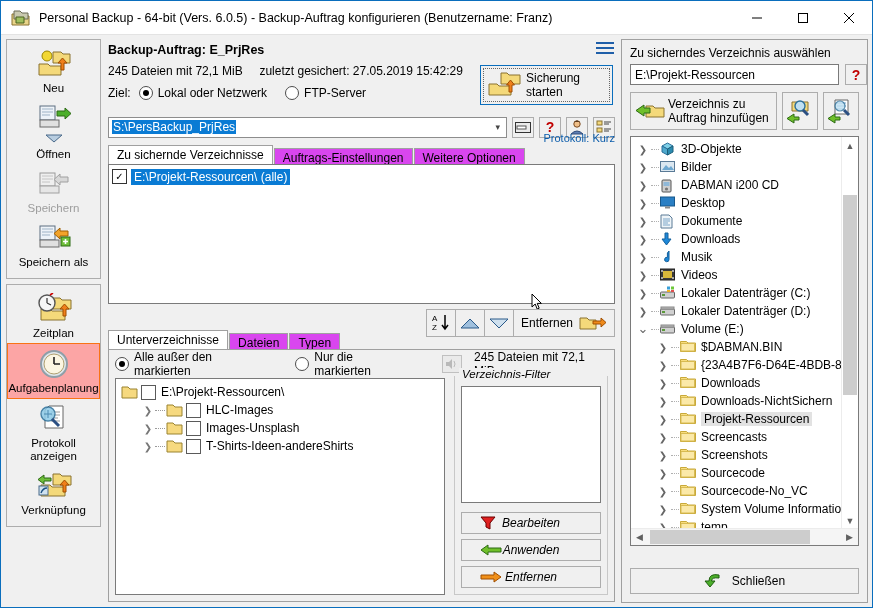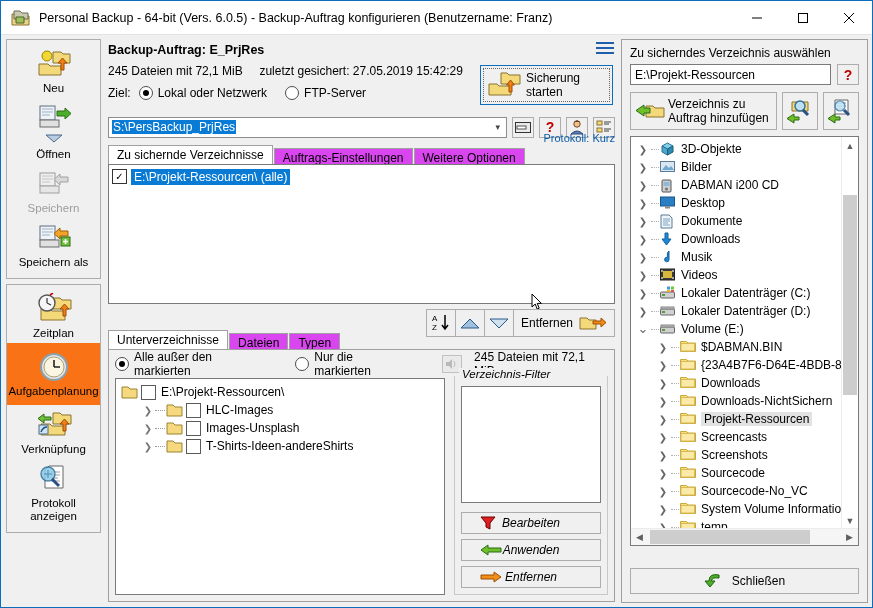--- a/index.html
+++ b/index.html
@@ -34,21 +34,21 @@
   .side-group{
     border:1px solid #adadad;background:#f0f0f0;
     box-sizing:border-box;margin-bottom:5px;padding:4px 0 6px;
   }
   .side-item{
     display:flex;flex-direction:column;align-items:center;
     padding:4px 2px 3px;cursor:default;
   }
   .side-item .lbl{font-size:11.5px;line-height:13px;text-align:center;margin-top:2px;}
   .side-item .lbl.dim{color:#9d9d9d;}
-  .side-item.selected{background:#f97316;border:4px solid #f97316;box-sizing:border-box;}
+  .side-item.selected{background:#fca5a5;border:1px solid #f97316;box-sizing:border-box;}
   .ic{width:38px;height:32px;position:relative;}
   .ic svg{position:absolute;left:0;top:0;}
   
   .main{
     position:absolute;left:104px;top:4px;right:254px;bottom:4px;
   }
   .hdr-title{font-weight:bold;font-size:12.5px;margin:4px 0 0 3px;}
   .hamburger{position:absolute;right:4px;top:3px;width:18px;}
   .hamburger div{height:2px;background:#1f5fa9;margin-bottom:3px;}
   .hdr-line2{margin:7px 0 0 3px;font-size:12px;}
@@ -137,21 +137,21 @@
     position:absolute;left:6px;right:6px;height:22px;border:1px solid #adadad;background:#f0f0f0;
     display:flex;align-items:center;justify-content:center;box-sizing:border-box;font-size:12px;
   }
   .fbtn .bi{position:absolute;left:18px;display:flex;align-items:center;}
   
   .right{
     position:absolute;right:4px;top:4px;width:247px;bottom:4px;
     border:1px solid #a0a0a0;background:#f0f0f0;box-sizing:border-box;
   }
   .rlabel{margin:6px 0 0 8px;font-size:12px;}
-  .rpathrow{display:flex;align-items:center;margin:4px 8px 0 8px;}
+  .rpathrow{display:flex;align-items:center;margin:4px 0 0 8px;}
   .rpath{flex:1;height:21px;border:1px solid #7a7a7a;background:#fff;font-size:12px;
          display:flex;align-items:center;padding-left:4px;box-sizing:border-box;}
   .rq{width:22px;height:21px;border:1px solid #adadad;background:#f0f0f0;margin-left:6px;
       display:flex;align-items:center;justify-content:center;color:#c00000;font-weight:bold;font-size:14px;box-sizing:border-box;}
   .raddrow{display:flex;margin:7px 8px 0 8px;}
   .raddbtn{flex:1;height:38px;border:1px solid #adadad;background:#f0f0f0;
            display:flex;align-items:center;box-sizing:border-box;}
   .raddbtn .txt{font-size:12px;line-height:14px;margin-left:3px;}
   .ribtn{width:36px;height:38px;border:1px solid #adadad;background:#f0f0f0;margin-left:5px;
          display:flex;align-items:center;justify-content:center;box-sizing:border-box;}
@@ -294,45 +294,45 @@
               <circle cx="19" cy="16" r="10" fill="#fbf6e2" stroke="#b0a070"></circle>
               <path d="M19 16 v-7 M19 16 h6" stroke="#222" stroke-width="1.6"></path>
             </svg>
           </div>
           <div class="lbl">Aufgabenplanung</div>
         </div>
 
         <div class="side-item">
           <div class="ic">
             <svg width="38" height="32" viewBox="0 0 38 32">
+              <path d="M14 3 h14 v22 H10 V7 Z" fill="#fff" stroke="#666"></path>
+              <path d="M16 9 h9 M16 12 h9 M16 15 h7 M16 18 h9" stroke="#9a9a9a"></path>
+              <circle cx="13" cy="11" r="7" fill="#8ecbe8" stroke="#2b6f9a" stroke-width="1.4" opacity="0.85"></circle>
+              <path d="M9 11 h8 M13 7 v8" stroke="#2b6f9a" opacity="0.7"></path>
+              <path d="M17 16 l7 7" stroke="#2b4f82" stroke-width="3"></path>
+            </svg>
+          </div>
+          <div class="lbl">
+            <span>Protokoll</span><br>
+            <span>anzeigen</span>
+          </div>
+        </div>
+
+        <div class="side-item">
+          <div class="ic">
+            <svg width="38" height="32" viewBox="0 0 38 32">
               <path d="M18 4 h7 l2 2 h9 v9 h-18 Z" fill="#f4d97a" stroke="#8a7330"></path>
               <path d="M6 15 h9 l2 2 h13 v9 H6 Z" fill="#f4d97a" stroke="#8a7330"></path>
               <path d="M28 22 v-7 l-3 0 l4.5 -5 l4.5 5 l-3 0 v7 Z" fill="#ef7f1a" stroke="#a04e00"></path>
               <path d="M16 8 h-7 v-3 l-6 4.5 l6 4.5 v-3 h7 Z" fill="#6fbf3a" stroke="#2d6b14"></path>
               <rect x="4" y="16" width="9" height="9" fill="#cfe2f0" stroke="#4a6a8a"></rect>
               <path d="M6 23 q2 -5 6 -5" fill="none" stroke="#1a4f82" stroke-width="1.4"></path>
             </svg>
           </div>
           <div class="lbl">Verknüpfung</div>
-        </div>
-
-        <div class="side-item">
-          <div class="ic">
-            <svg width="38" height="32" viewBox="0 0 38 32">
-              <path d="M14 3 h14 v22 H10 V7 Z" fill="#fff" stroke="#666"></path>
-              <path d="M16 9 h9 M16 12 h9 M16 15 h7 M16 18 h9" stroke="#9a9a9a"></path>
-              <circle cx="13" cy="11" r="7" fill="#8ecbe8" stroke="#2b6f9a" stroke-width="1.4" opacity="0.85"></circle>
-              <path d="M9 11 h8 M13 7 v8" stroke="#2b6f9a" opacity="0.7"></path>
-              <path d="M17 16 l7 7" stroke="#2b4f82" stroke-width="3"></path>
-            </svg>
-          </div>
-          <div class="lbl">
-            <span>Protokoll</span><br>
-            <span>anzeigen</span>
-          </div>
         </div>
       </div>
     </div>
 
     <div class="main">
 
       <div class="hdr-title">Backup-Auftrag: E_PrjRes</div>
       <div class="hamburger">
         <div></div>
           <div></div>

